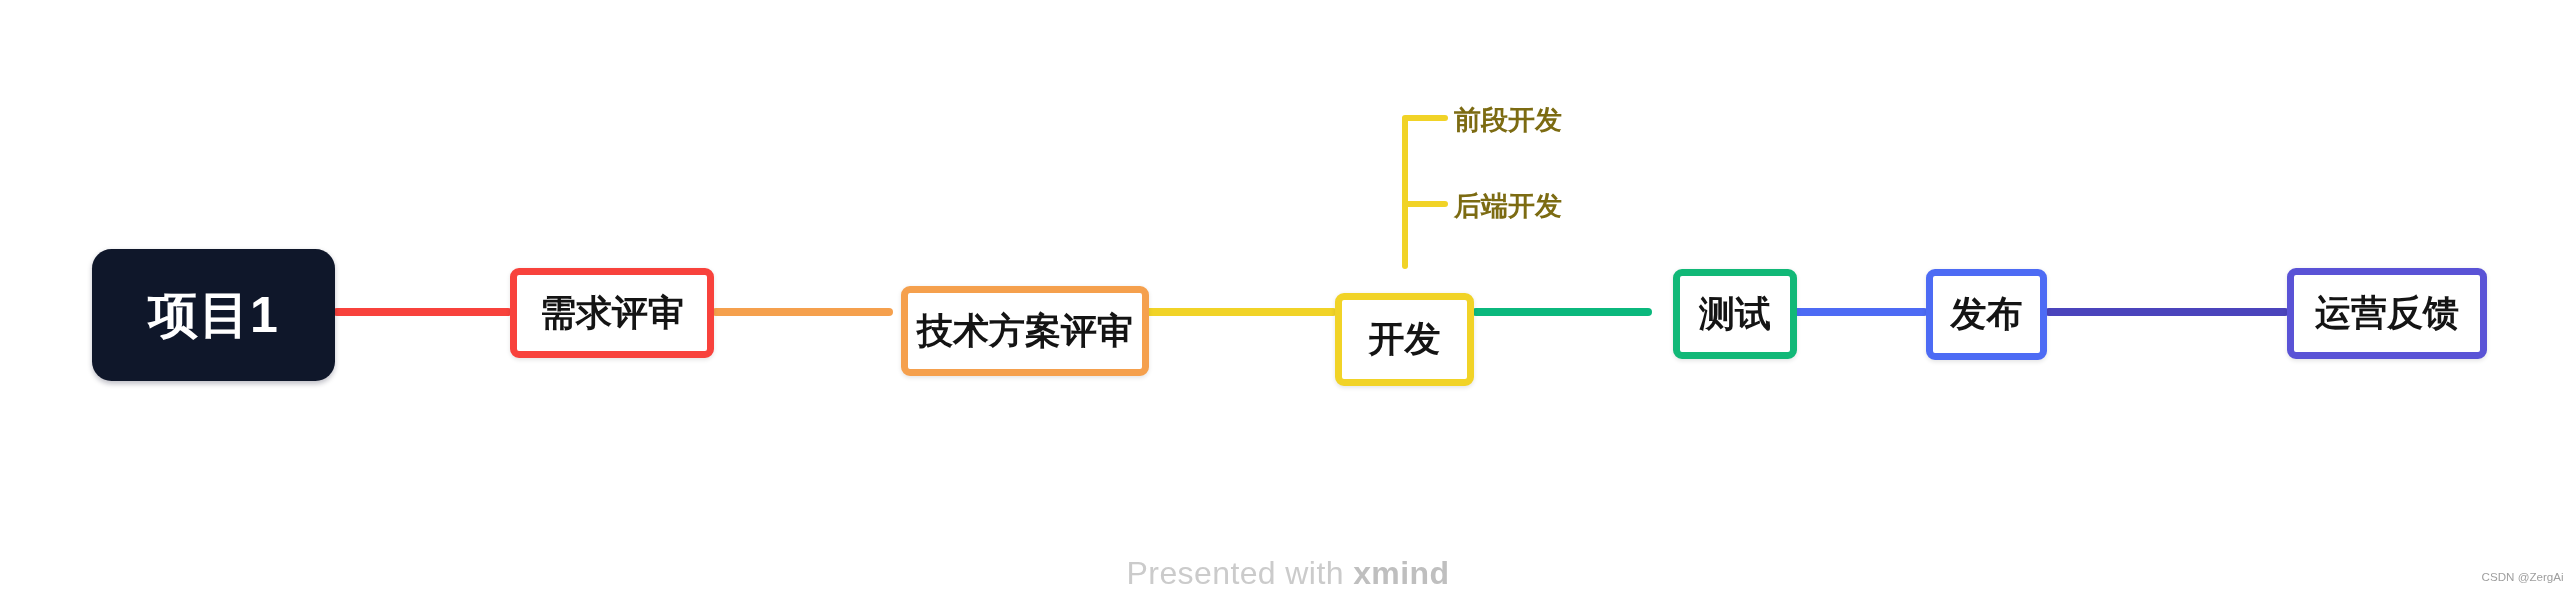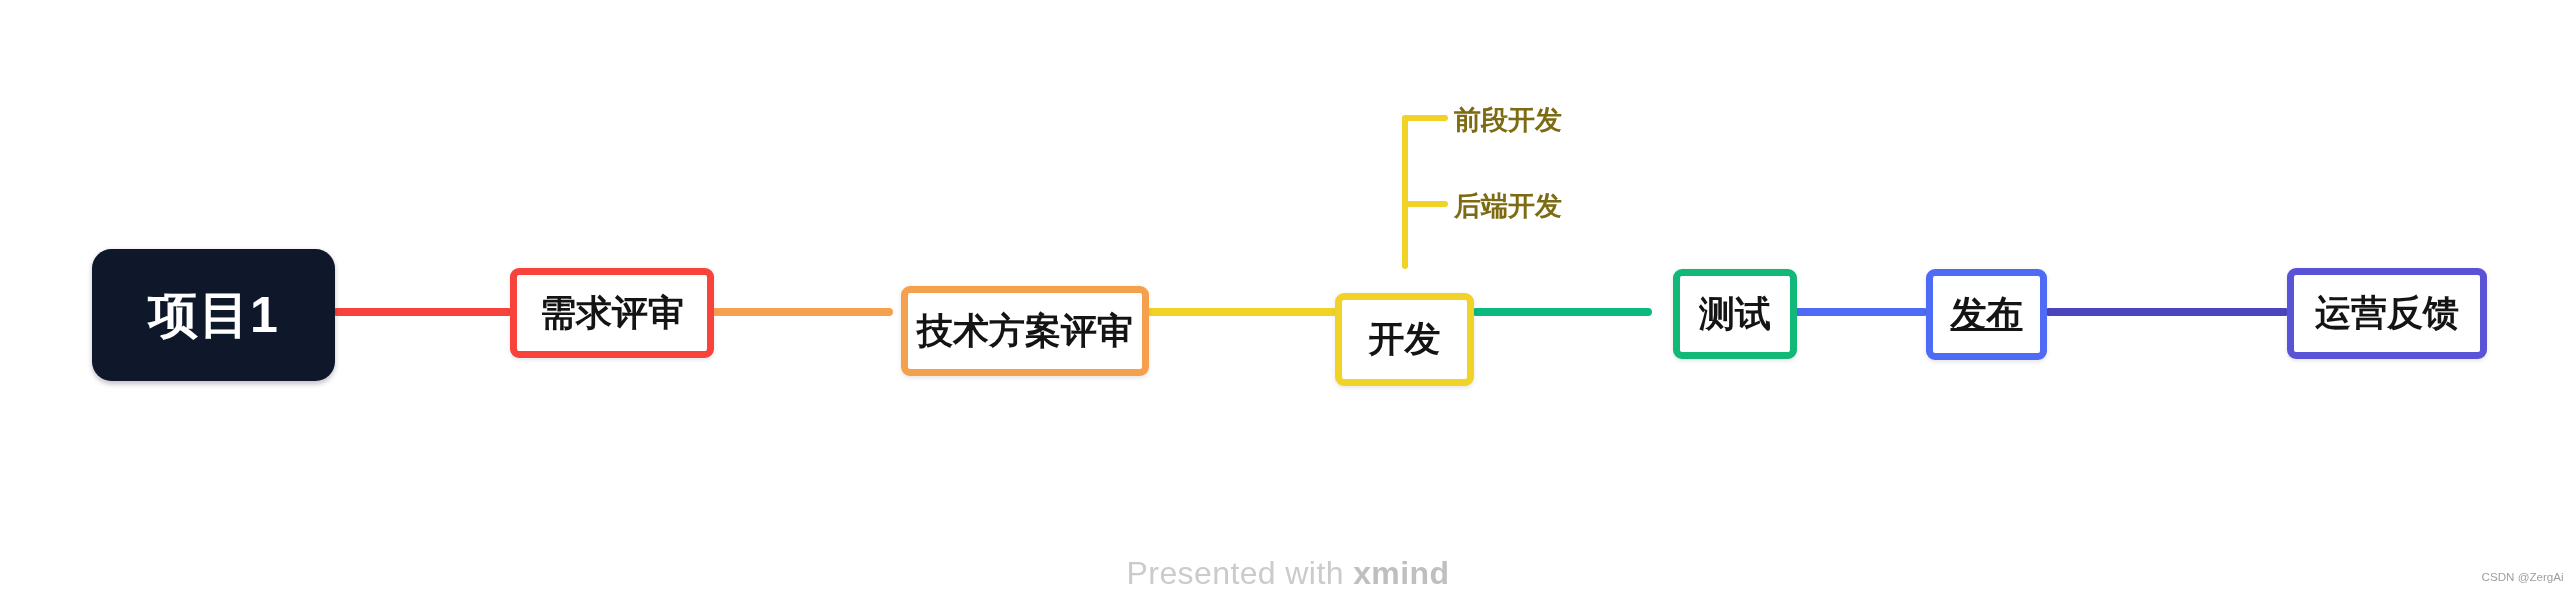--- a/index.html
+++ b/index.html
@@ -61,21 +61,21 @@
     font-size: 36px;
     font-weight: bold;
     color: #141414;
     box-shadow: 0 1.8px 4.4px rgba(0, 0, 0, 0.10);
     white-space: nowrap;
   }
   .node.n1 { left: 510px;  top: 268px; width: 204px; height: 90px; }
   .node.n2 { left: 892px; top: 286px; width: 248px; height: 90px; margin-left: 9px; }
   .node.n3 { left: 1335px; top: 267px; width: 139px; height: 93px; margin-top: 26px; }
   .node.n4 { left: 1651px; top: 269px; width: 124px; height: 90px; }
-  .node.n5 { left: 1926px; top: 269px; width: 121px; height: 91px; text-decoration: underline; }
+  .node.n5 { left: 1926px; top: 269px; width: 121px; height: 91px; }
   .node.n6 { left: 2287px; top: 268px; width: 200px; height: 91px; }
 
   
   .branch-line {
     position: absolute;
     border-radius: 3.6px;
   }
   .branch-v  { left: 1402px; top: 116px; width: 6.2px;  height: 153px; }
   .branch-t1 { left: 1402px; top: 115px; width: 46px; height: 6.2px; }
   .branch-t2 { left: 1402px; top: 201px; width: 46px; height: 6.2px; }

